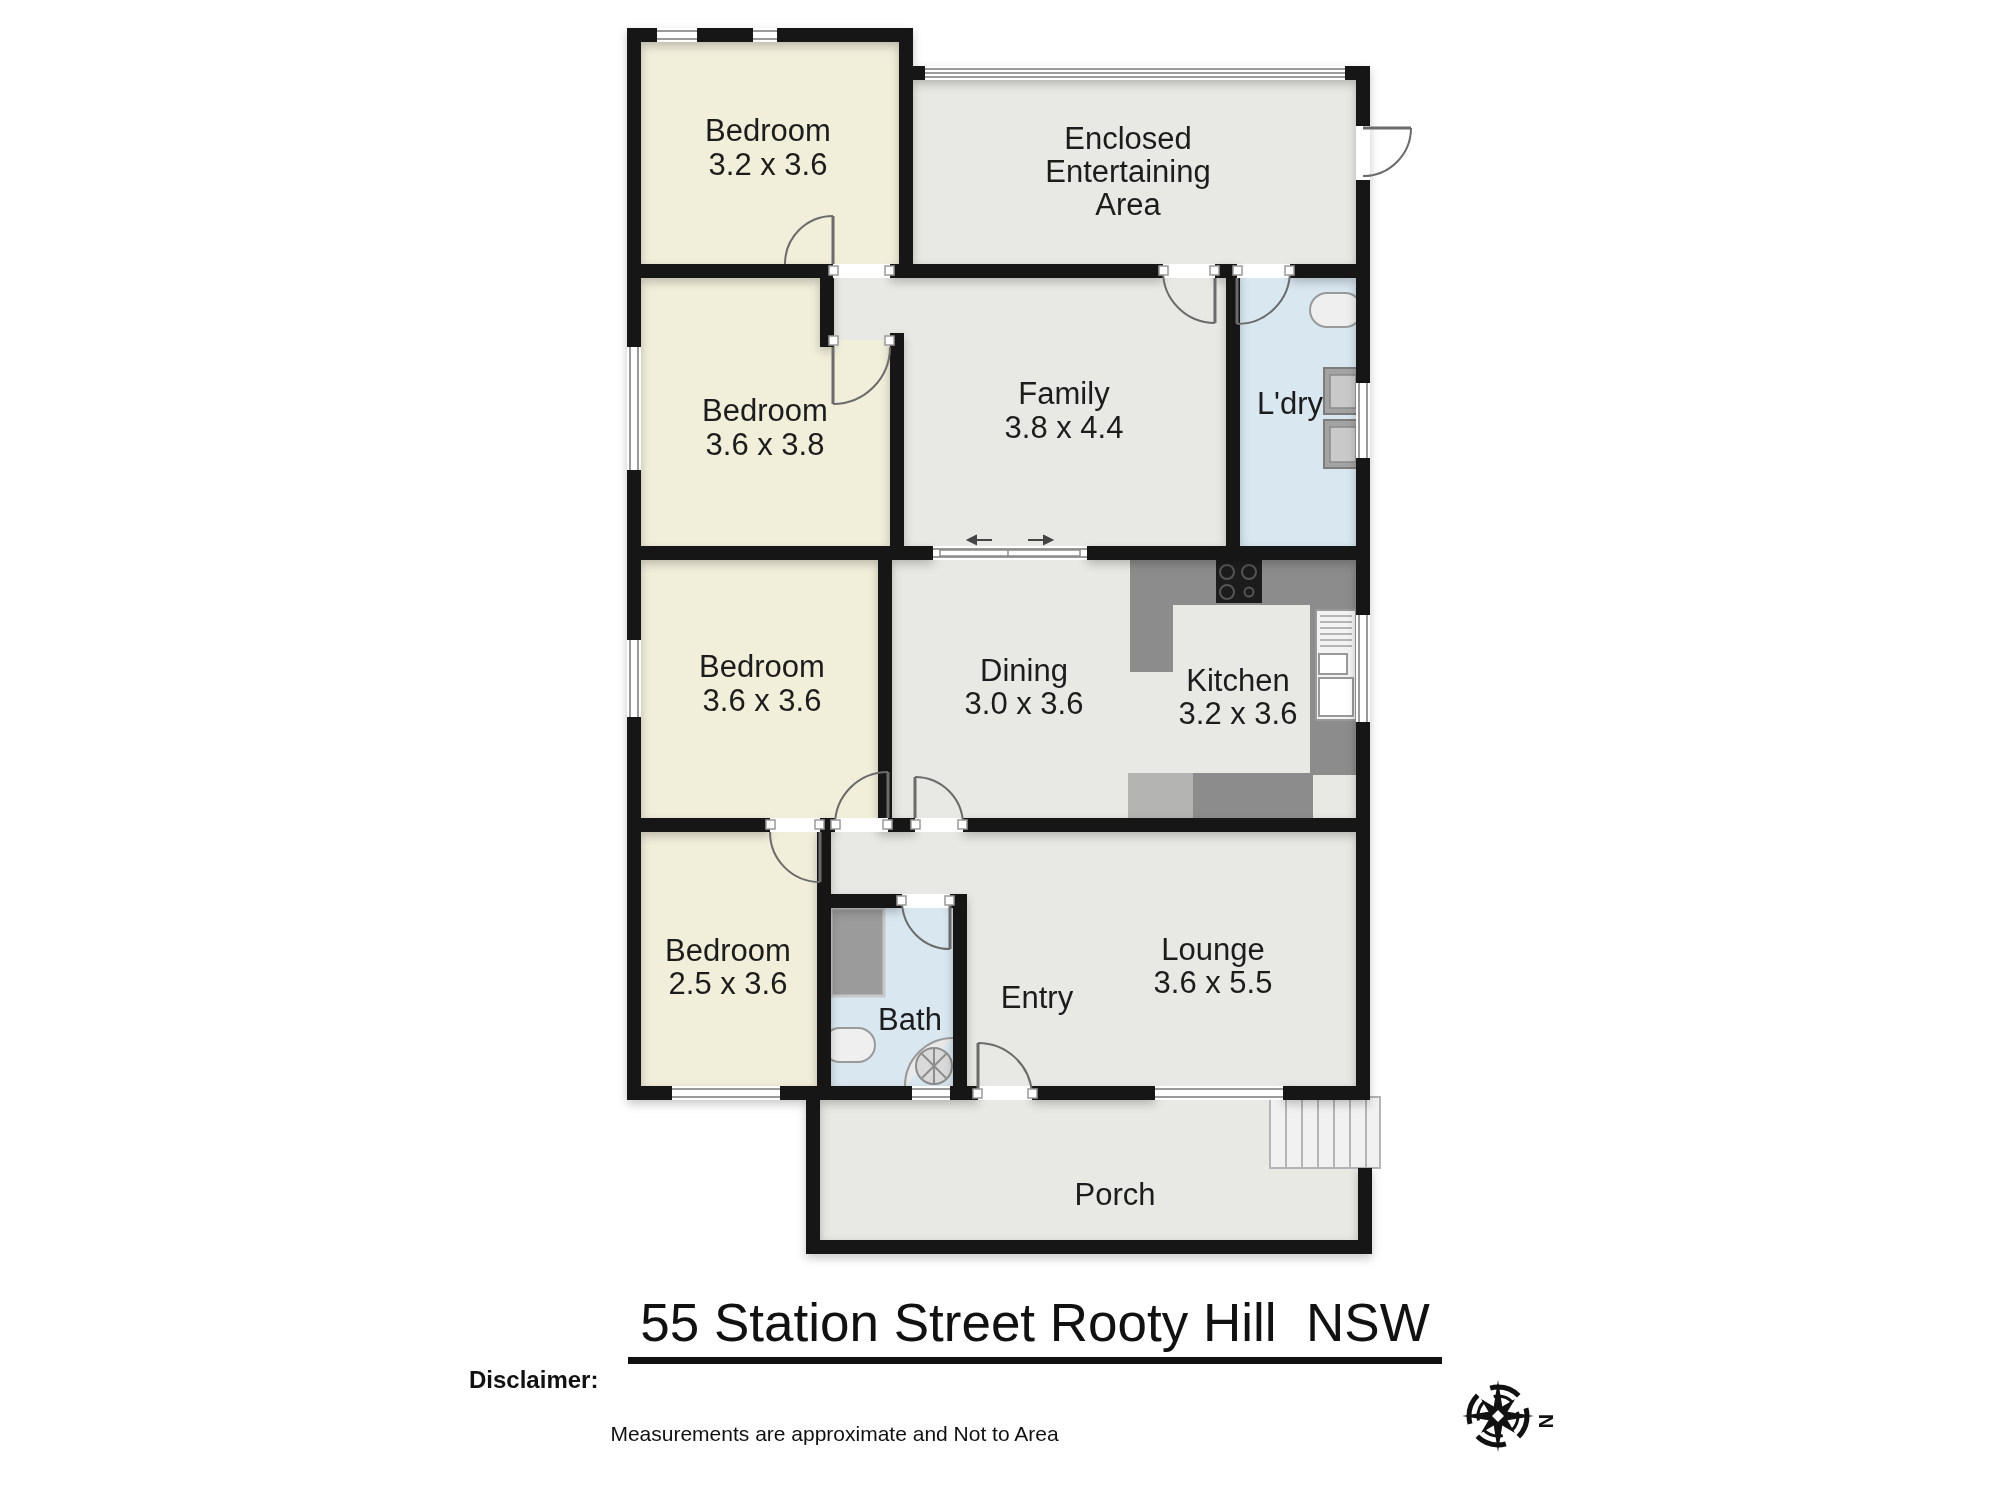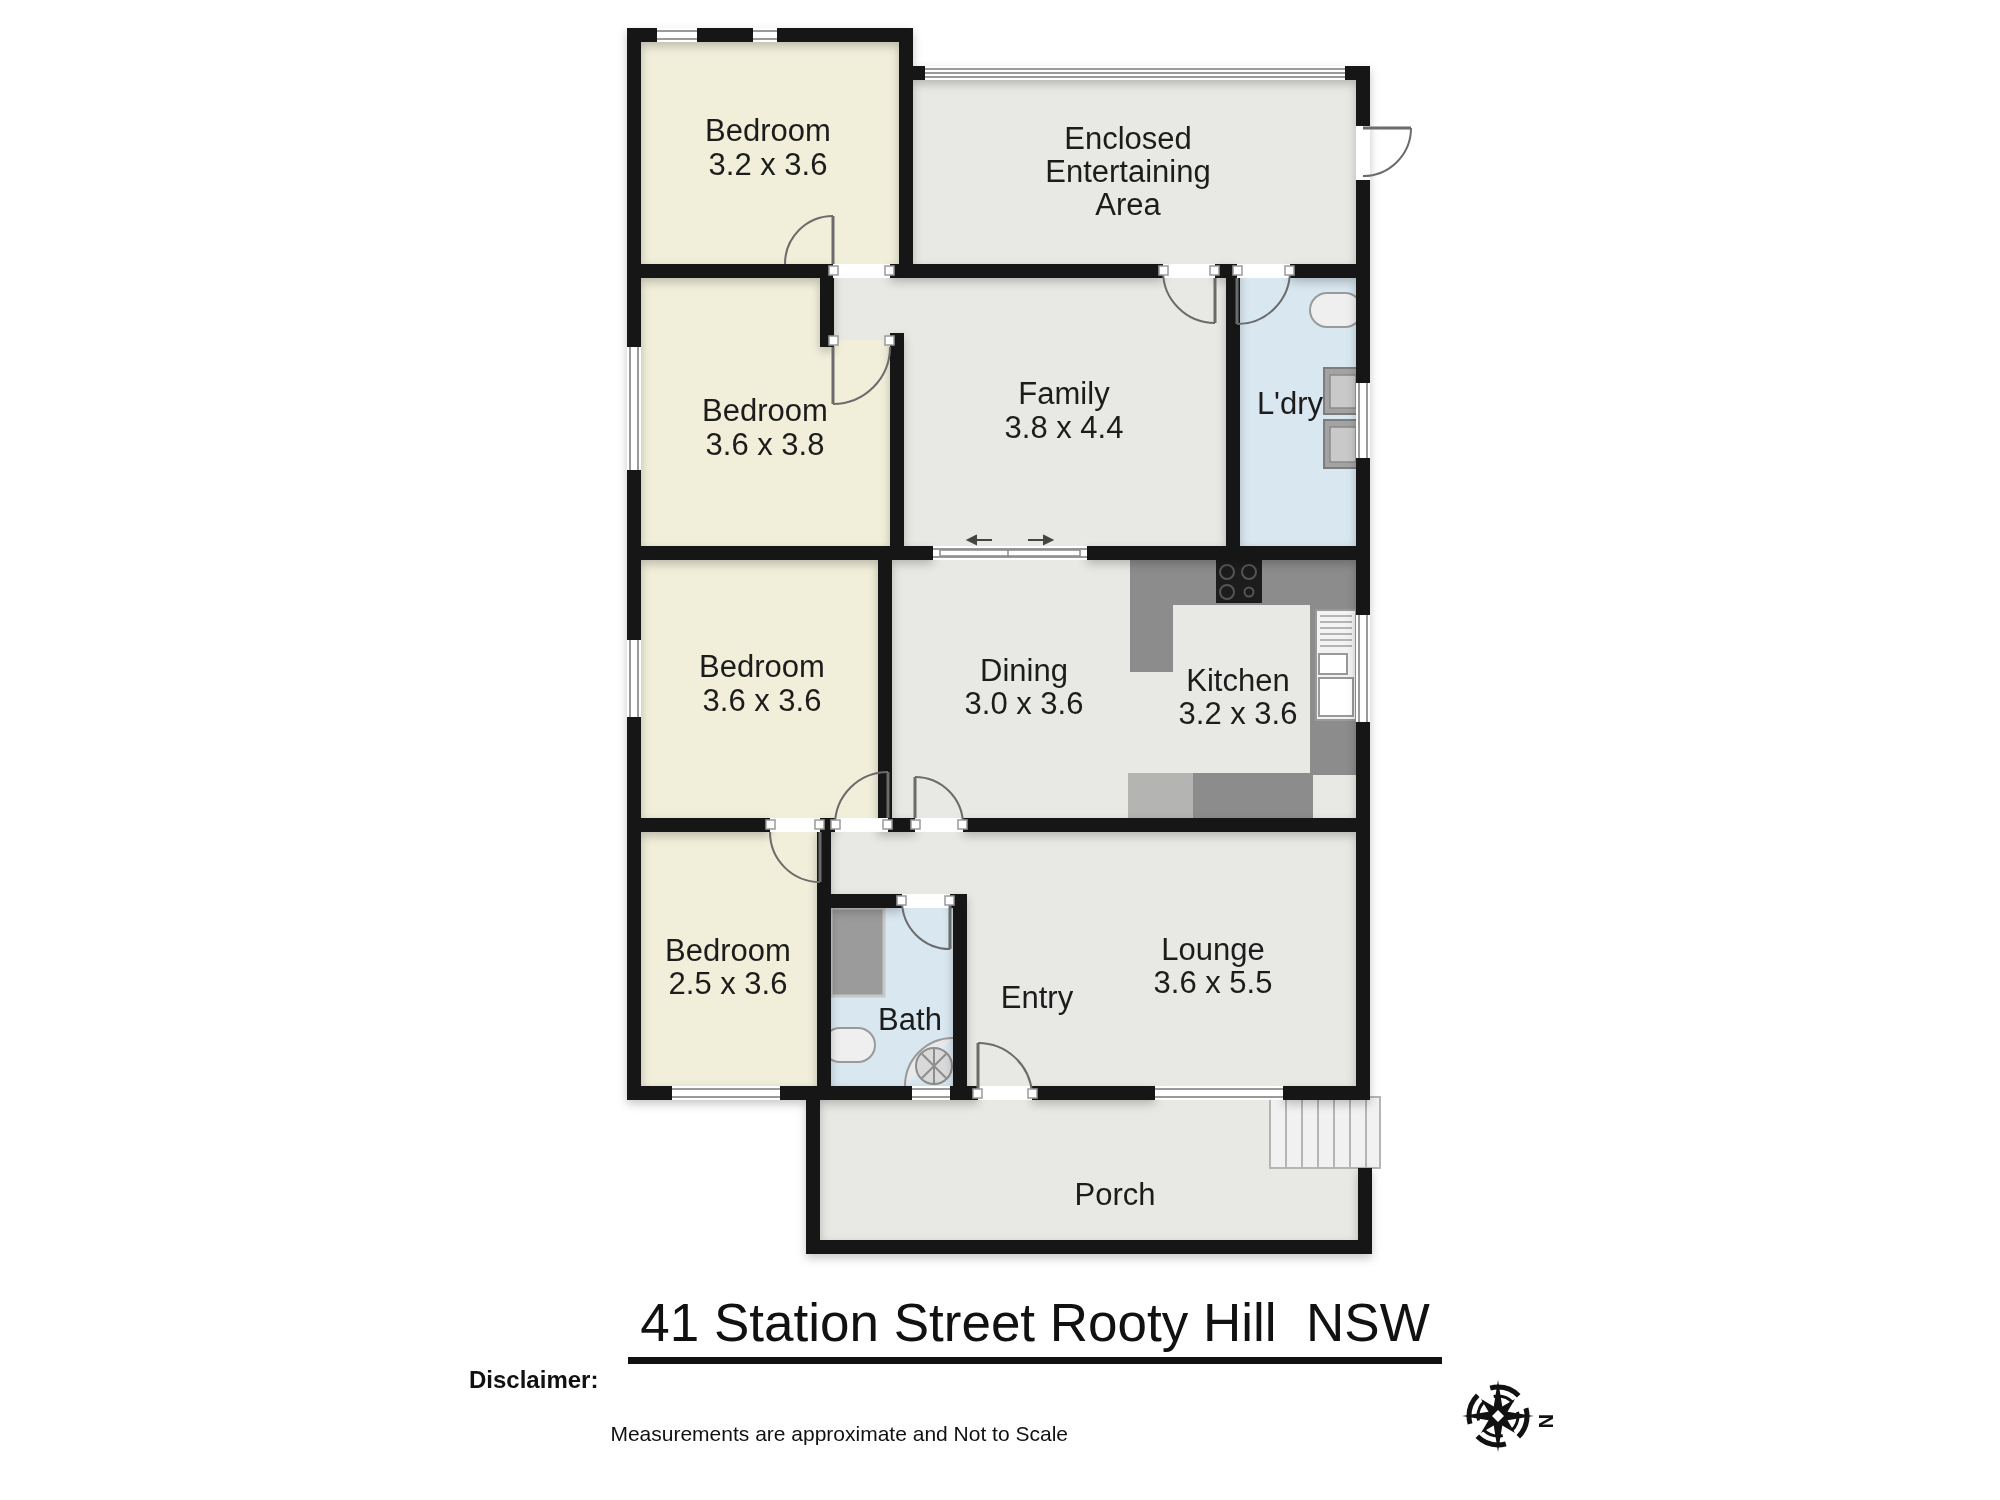--- a/index.html
+++ b/index.html
@@ -305,27 +305,27 @@
     <text class="rlabel" x="1037" y="1008">Entry</text>
 
     <text class="rlabel" x="1213" y="960">Lounge</text>
     <text class="rlabel" x="1213" y="993">3.6 x 5.5</text>
 
     <text class="rlabel" x="1115" y="1205">Porch</text>
   </g>
 </svg>
 
 <div id="title-block">
-  <span>41 Station Street Rooty Hill  NSW</span>
+  <span>55 Station Street Rooty Hill  NSW</span>
 </div>
 
 <div id="disclaimer">
   <div class="dlabel">Disclaimer:</div>
   <div class="dlines">
-    <div>Measurements are approximate and Not to Scale</div>
+    <div>Measurements are approximate and Not to Area</div>
     
   </div>
 </div>
 
 <svg id="compass" width="110" height="95" viewBox="0 0 110 95">
   <circle cx="38" cy="44" r="29" fill="none" stroke="#111" stroke-width="5" stroke-dasharray="31 14.5" stroke-dashoffset="8"></circle>
   <circle cx="38" cy="44" r="20" fill="none" stroke="#111" stroke-width="3" stroke-dasharray="21 10.4" stroke-dashoffset="5"></circle>
   <path fill="#111" d="M55 27 L45 44 L55 61 L38 51 L21 61 L31 44 L21 27 L38 37 Z"></path>
   <path fill="#111" d="M38 8 L43 39 L74 44 L43 49 L38 80 L33 49 L2 44 L33 39 Z"></path>
   <path d="M38 38 L44 44 L38 50 L32 44 Z" fill="#ffffff"></path>

